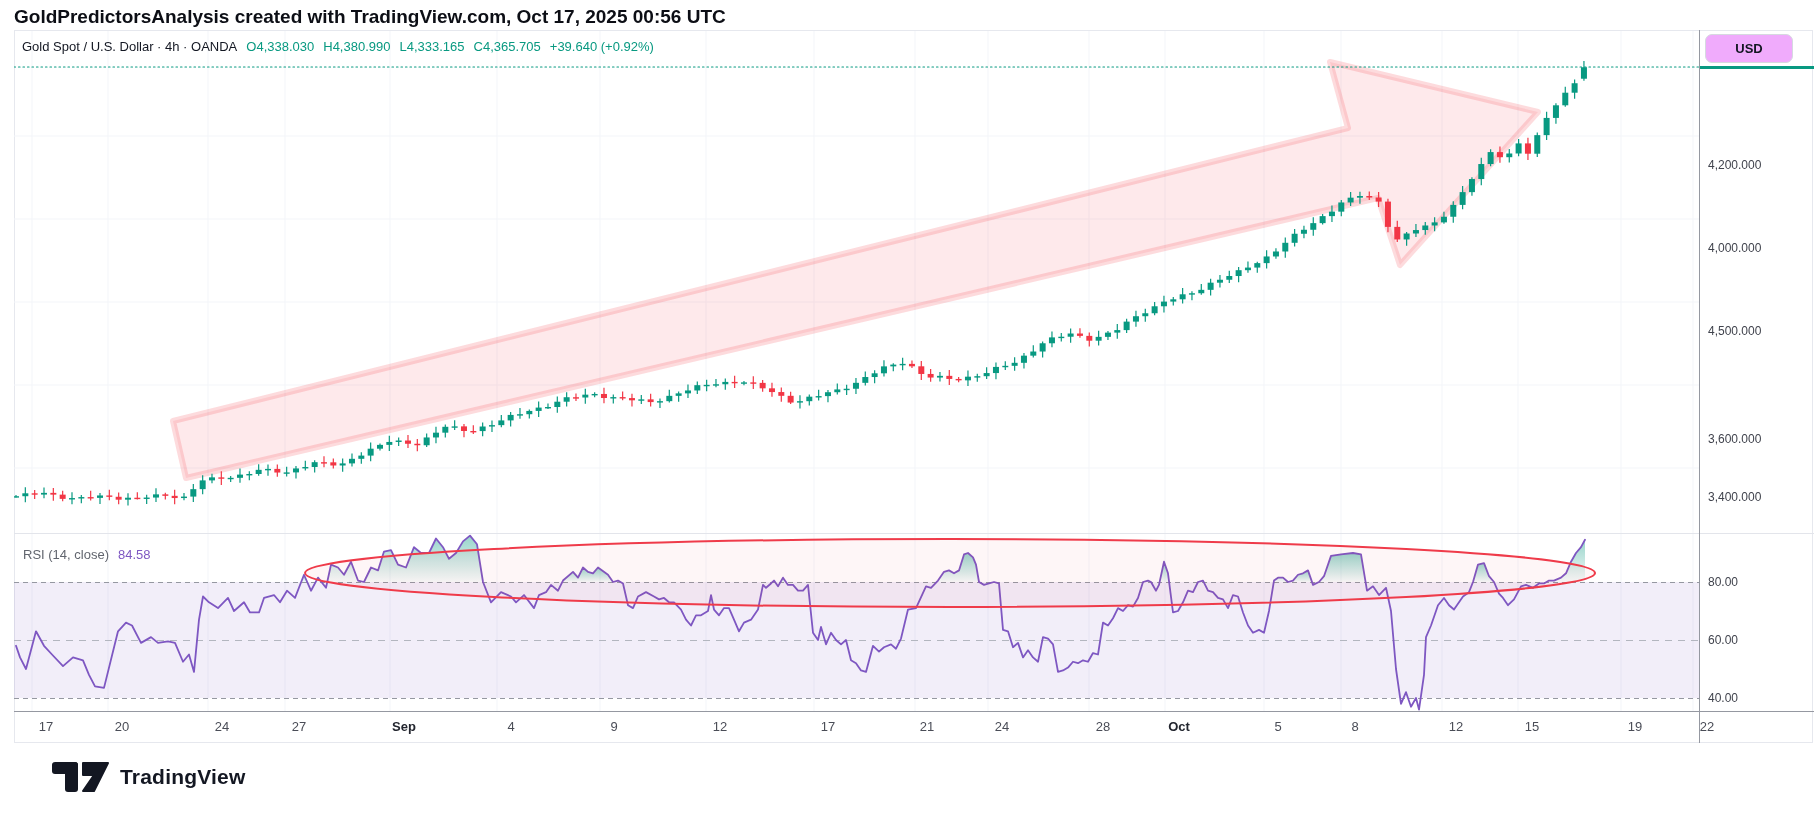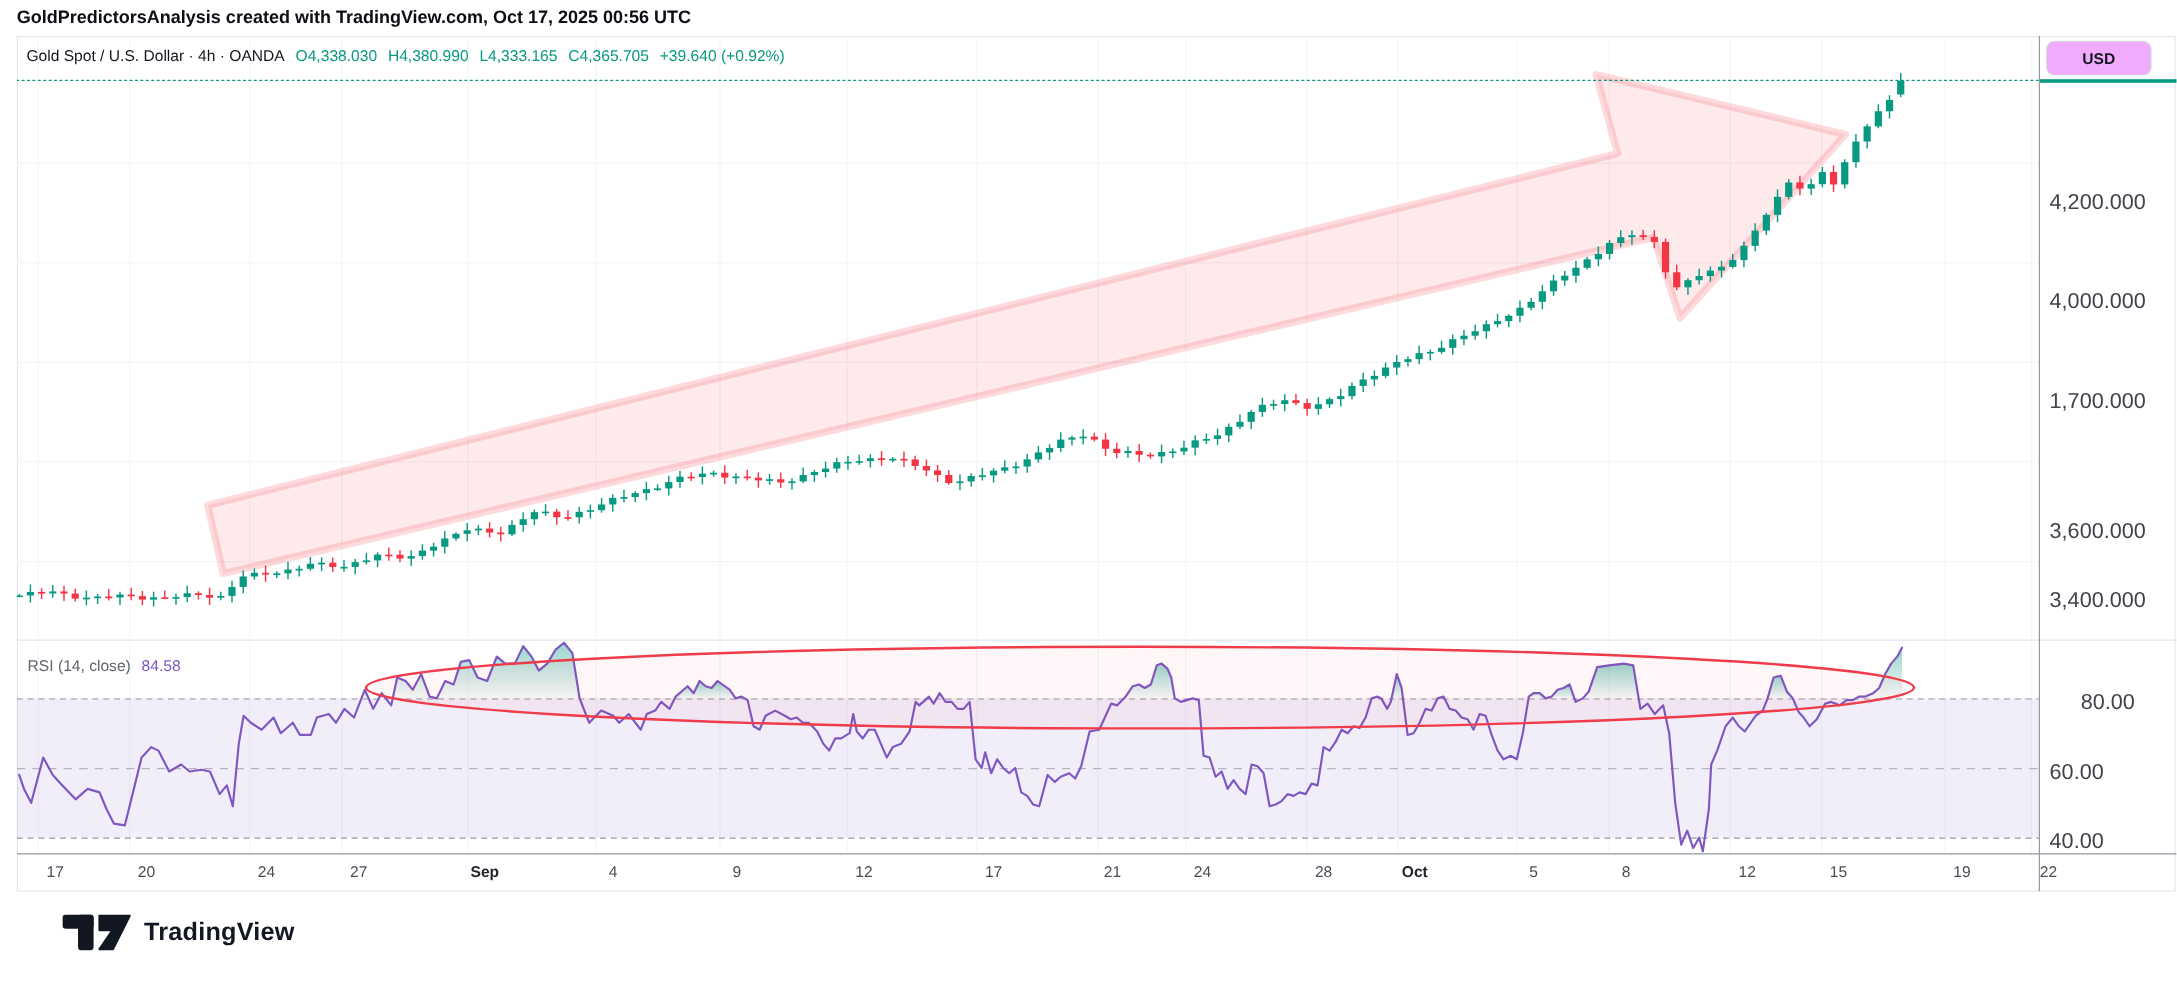--- a/index.html
+++ b/index.html
@@ -1,26 +1,26 @@
 <!DOCTYPE html>
 <html><head>
 <meta charset="utf-8">
 <style>
   html,body{margin:0;padding:0;background:#fff;}
   .page{position:relative;width:1814px;height:824px;background:#fff;overflow:hidden;
         font-family:"Liberation Sans",sans-serif;color:#131722;}
-  .hdr{position:absolute;left:14px;top:6px;font-size:15px;font-weight:700;color:#0c0e15;white-space:nowrap;}
+  .hdr{position:absolute;left:14px;top:6px;font-size:19px;font-weight:700;color:#0c0e15;white-space:nowrap;}
   .frame{position:absolute;left:14px;top:30px;width:1799px;height:713px;border:1px solid #e6e8ee;box-sizing:border-box;background:#fff;}
   .legend{position:absolute;left:22px;top:39px;font-size:13px;white-space:nowrap;display:flex;gap:9px;align-items:flex-start;}
   .legend .sym{color:#131722;}
   .legend .val{color:#089981;}
   .rsi-legend{position:absolute;left:23px;top:547px;font-size:13px;display:flex;gap:9px;white-space:nowrap;}
   .rsi-legend .lbl{color:#61656e;}
   .rsi-legend .v{color:#7e57c2;}
-  .axis-label{position:absolute;left:1708px;font-size:18px;color:#40434d;white-space:nowrap;}
+  .axis-label{position:absolute;left:1708px;font-size:12px;color:#40434d;white-space:nowrap;}
   .date-label{position:absolute;top:719px;font-size:13px;color:#4a4d57;transform:translateX(-50%);white-space:nowrap;}
   .date-label.bold{font-weight:700;color:#23262f;}
   .usd-btn{position:absolute;left:1705px;top:34px;width:86px;height:27px;border:1px solid #d6d9e0;border-radius:7px;
            display:flex;align-items:center;justify-content:center;font-size:13px;font-weight:600;color:#131722;background:#f0abfc;cursor:pointer;}
   .usd-underline{position:absolute;left:1700px;top:66px;width:114px;height:3px;background:#089981;}
   .logo{position:absolute;left:52px;top:762px;display:flex;align-items:center;gap:10px;}
   .logo-text{font-size:21px;font-weight:700;color:#131722;letter-spacing:.2px;}
   svg.chart{position:absolute;left:14px;top:30px;}
 </style>
 </head>
@@ -451,24 +451,24 @@
       <rect x="0" y="0" width="26" height="12" rx="3" fill="#131722"></rect>
       <rect x="13" y="0" width="13" height="30" rx="3" fill="#131722"></rect>
       <polygon points="31,1 56,1 42,29 31,29 42,13 31,13" fill="#131722" stroke="#131722" stroke-width="2" stroke-linejoin="round"></polygon>
     </svg>
     <span class="logo-text">TradingView</span>
   </div>
 
   <div id="labels-layer">
       <div class="axis-label" style="top: 158px;">4,200.000</div>
       <div class="axis-label" style="top: 241px;">4,000.000</div>
-      <div class="axis-label" style="top: 324px;">1,700.000</div>
+      <div class="axis-label" style="top: 324px;">4,500.000</div>
       <div class="axis-label" style="top: 407px; margin-top: 25px;">3,600.000</div>
       <div class="axis-label" style="top: 490px;">3,400.000</div>
-      <div class="axis-label" style="top: 575px; margin-left: 26px;">80.00</div>
+      <div class="axis-label" style="top: 575px;">80.00</div>
       <div class="axis-label" style="top: 633px;">60.00</div>
       <div class="axis-label" style="top: 691px;">40.00</div>
       <div class="date-label" style="left: 46px;">17</div>
       <div class="date-label" style="left: 122px;">20</div>
       <div class="date-label" style="left: 222px;">24</div>
       <div class="date-label" style="left: 299px;">27</div>
       <div class="date-label bold" style="left: 404px;">Sep</div>
       <div class="date-label" style="left: 511px;">4</div>
       <div class="date-label" style="left: 614px;">9</div>
       <div class="date-label" style="left: 720px;">12</div>

